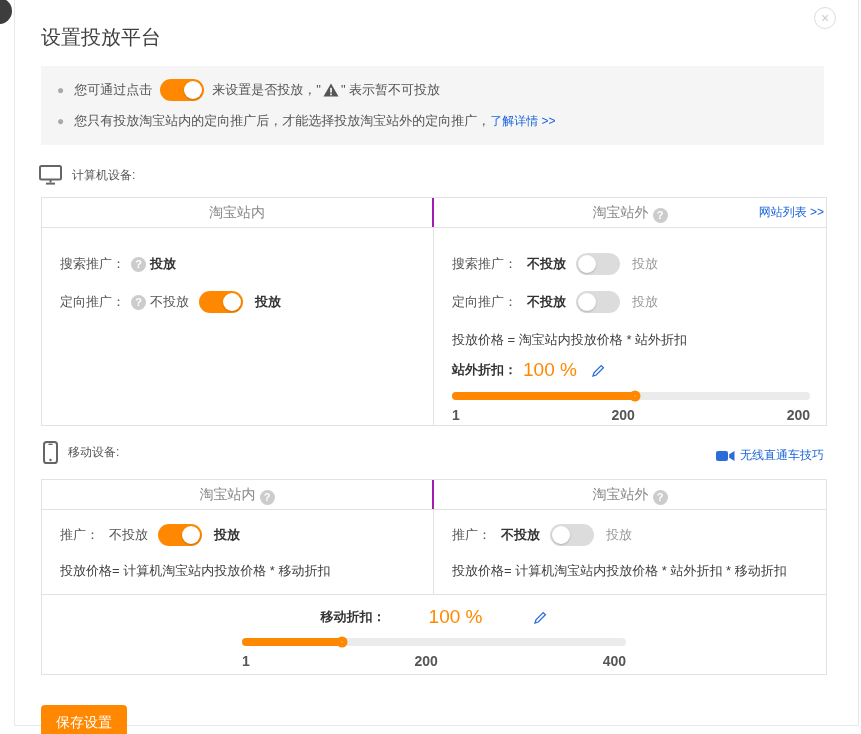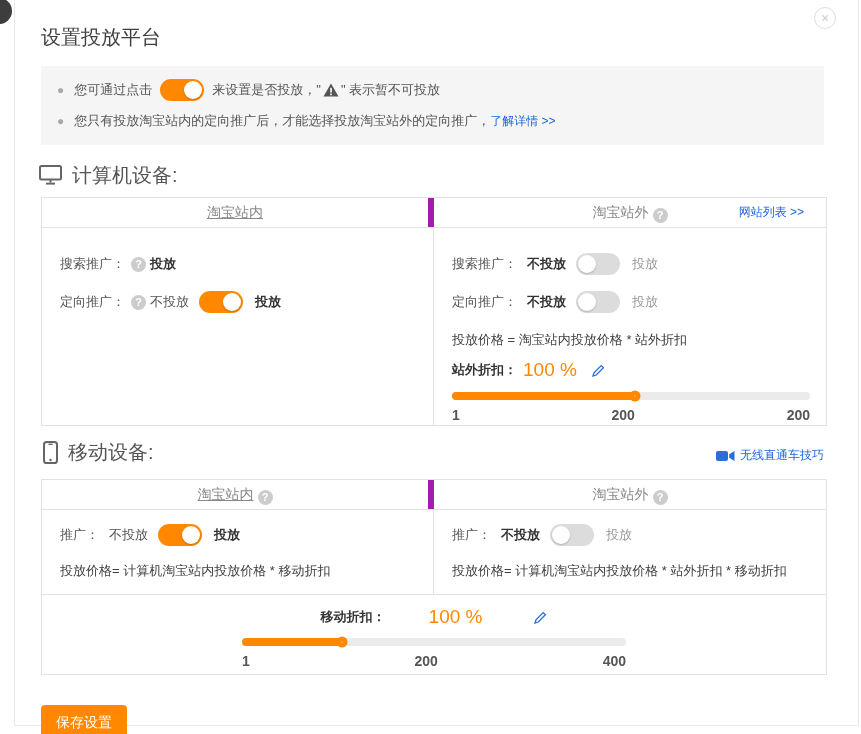--- a/index.html
+++ b/index.html
@@ -20,30 +20,30 @@
   .notice { margin-top:15px; background:#f5f5f5; padding:13px 16px; width:783px; font-size:13px; color:#555; }
   .notice-line { display:flex; align-items:center; line-height:22px; }
   .notice-line + .notice-line { margin-top:9px; }
   .bullet { color:#aaa; margin-right:10px; font-size:12px; }
   .notice .gap { margin:0 8px; }
 
   .link { color:#1b64db; text-decoration:none; cursor:pointer; font-size:12px; }
 
   .section-head { display:flex; align-items:center; margin:18px 0 10px -2px; height:24px; }
   .section-head .sec-icon { margin-right:10px; display:inline-flex; }
-  .section-title { font-size:20px; color:#555; }
+  .section-title { font-size:12px; color:#555; }
   .section-row { display:flex; justify-content:space-between; align-items:flex-end; margin:14px 0 15px; }
   .tips-link { display:inline-flex; align-items:center; gap:5px; margin-right:12px; }
 
   .grid-table { width:786px; border:1px solid #e2e2e2; font-size:13px; color:#555; }
   .tbl-head { display:flex; border-bottom:1px solid #e2e2e2; }
   .tbl-head .cell { height:29px; line-height:29px; text-align:center; color:#898989; font-size:14px; position:relative; }
-  .tbl-head .cell.left { width:392px; border-right:6px solid #a21caf;text-decoration:underline; }
+  .tbl-head .cell.left { width:392px; border-right:2px solid #a21caf; }
   .tbl-head .cell.right { flex:1; }
-  .head-link { position:absolute; right:22px; top:0; }
+  .head-link { position:absolute; right:2px; top:0; }
   .tbl-body { display:flex; }
   .tbl-body .cell { padding:24px 16px 0 18px; }
   .tbl-body .cell.left { width:392px; border-right:1px solid #e2e2e2; }
   .tbl-body .cell.right { flex:1; }
   .body-computer { height:197px; overflow:hidden; }
   .body-mobile { height:84px; overflow:hidden; }
   .body-mobile .cell { padding-top:13px; }
 
   .ctl-row { display:flex; align-items:center; height:24px; margin-bottom:14px; }
   .ctl-row .lbl { margin-right:6px; }

